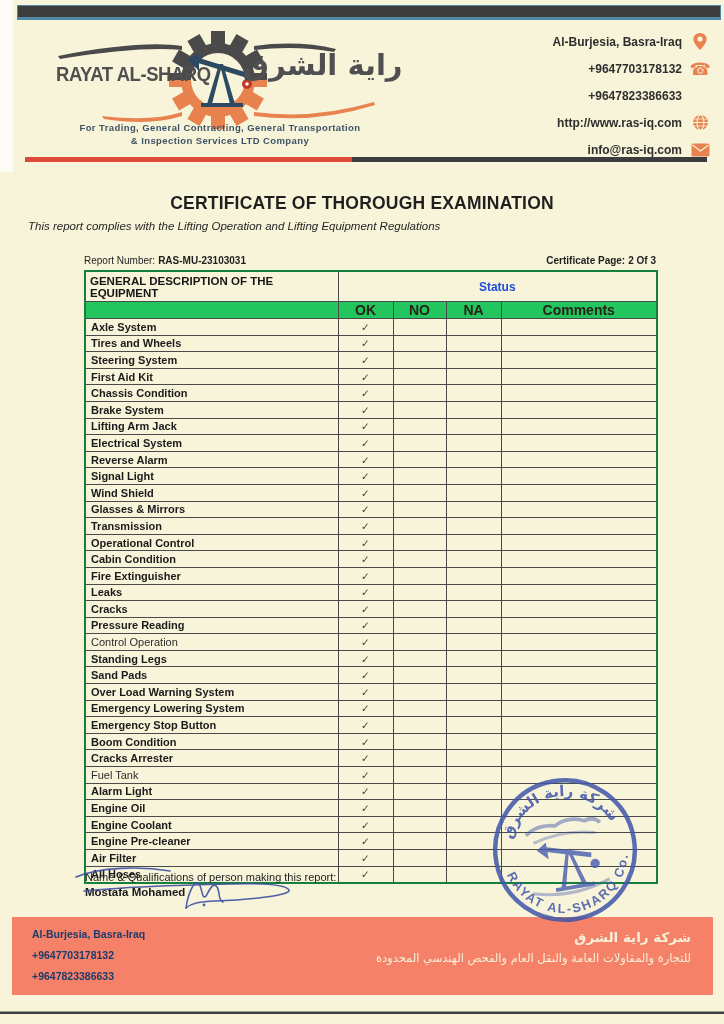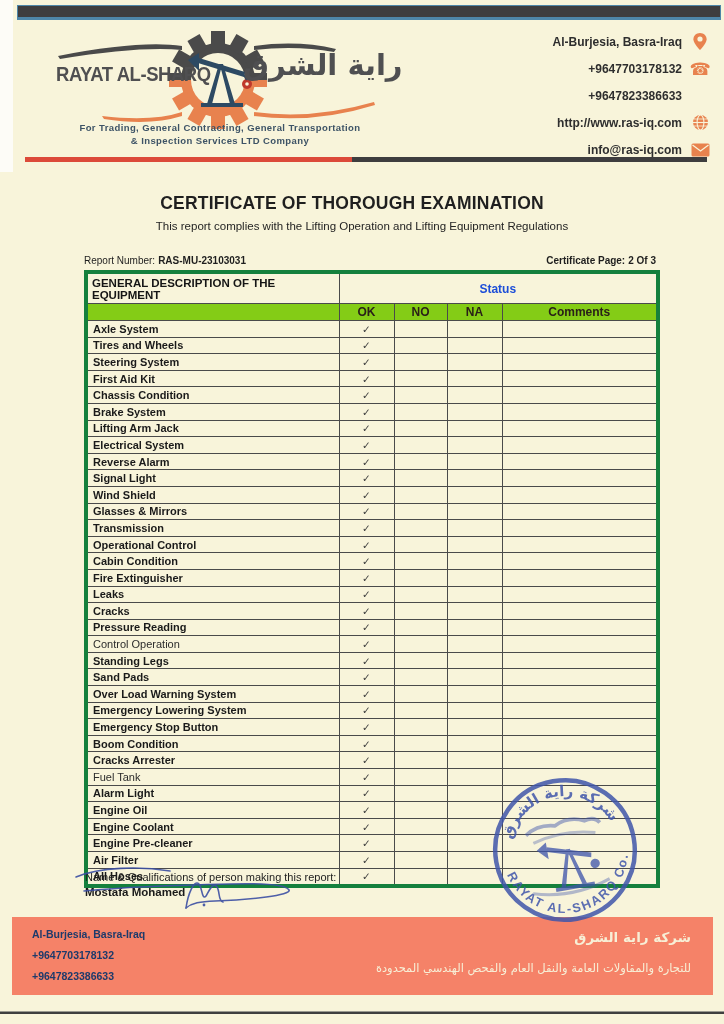--- a/index.html
+++ b/index.html
@@ -30,43 +30,43 @@
   .contact-row { display:flex; align-items:center; justify-content:flex-end; height:27px; gap:8px; }
   .contact-text { font-size:12px; font-weight:600; color:#2e2e2e; }
   .contact-icon { width:20px; height:20px; display:flex; align-items:center; justify-content:center; }
   .phone-glyph { font-family:"DejaVu Sans", sans-serif; font-size:17px; color:#e8824e; line-height:20px; }
 
   
   .divider-bar { position:absolute; left:25px; top:157px; width:682px; height:5px;
                  background:linear-gradient(to right, #dc4a39 0%, #dc4a39 48%, #3e3d3e 48%, #3e3d3e 100%); }
 
   
-  .doc-title { position:absolute; left:18px; top:193px; width:668px; text-align:center;
+  .doc-title { position:absolute; left:28px; top:193px; width:668px; text-align:center;
                font-size:17.5px; font-weight:bold; color:#1f1f1f; letter-spacing:.2px; }
-  .doc-subtitle { position:absolute; left:28px; top:220px; width:668px; text-align:center;
-                  font-size:11.5px; color:#242424; }
+  .doc-subtitle { position:absolute; left:28px; top:220px; width:668px; 
+                  font-size:11.5px; color:#242424;font-style:italic; }
 
   
   .report-line { position:absolute; left:84px; top:255px; width:572px; display:flex;
                  justify-content:space-between; font-size:10px; color:#1e1e1e; }
   .report-line .lbl { font-weight:400; }
   .report-line .lbl2 { font-weight:600; }
   .report-line .val { font-weight:bold; margin-left:3px; }
 
   
   .eq-table { position:absolute; left:84px; top:270px; width:572px; border-collapse:collapse;
               table-layout:fixed; }
   .eq-table col.c1 { width:253px; } .eq-table col.c2 { width:55px; }
   .eq-table col.c3 { width:53px; } .eq-table col.c4 { width:55px; } .eq-table col.c5 { width:156px; }
   .eq-table th, .eq-table td { border:1px solid #4a4a4a; }
-  .eq-table { border:4px solid #15803d; }
+  .eq-table { border:2px solid #15803d; }
   .hdr1-desc { font-size:11.5px; font-weight:bold; text-align:left; color:#151515;
                padding:2.5px 4px; }
   .hdr1-status { font-size:12px; font-weight:bold; text-align:center; color:#1d4ed8; padding:2.5px 0; }
-  .hdr2 td { background:#84cc16; font-size:12px; font-weight:bold; color:#2a2118;
+  .hdr2 td { background:#22c55e; font-size:14px; font-weight:bold; color:#2a2118;
              text-align:center; padding:2px 0; line-height:12px; }
   .eq-table td.c-desc { font-size:11px; font-weight:bold; color:#1a1a1a;
                         padding:1.8px 2px 1.8px 5px; line-height:12px; }
   .eq-table td.c-desc.normal { font-weight:400; color:#2c2c2c; }
   .eq-table td.c-status { text-align:center; font-size:10.5px; color:#3f3f3f;
                           font-family:"DejaVu Sans", sans-serif; padding:1.8px 0; line-height:12px; }
   .eq-table td.c-comment { padding:1.8px 4px; font-size:10.5px; line-height:12px; }
 
   
   .sig-label { position:absolute; left:85px; top:871px; font-size:11px; color:#1d1d1d; }
@@ -77,21 +77,21 @@
   .stamp { position:absolute; left:490px; top:775px; width:150px; height:150px; z-index:5;
            transform:rotate(-10deg); opacity:.85; }
 
   
   .footer { position:absolute; left:12px; top:917px; width:701px; height:78px; background:#f58268; }
   .footer-left { position:absolute; left:20px; top:7px; color:#1d3a6b; font-size:10.5px;
                  font-weight:bold; line-height:21px; }
   .footer-right { position:absolute; right:22px; top:9px; text-align:right; direction:rtl;
                   color:#f7efd6; font-family:"DejaVu Sans", sans-serif; }
   .footer-ar1 { font-size:13.5px; font-weight:bold; line-height:22px; }
-  .footer-ar2 { font-size:11.5px; line-height:20px;margin-top:10px; }
+  .footer-ar2 { font-size:11.5px; line-height:20px; }
 </style>
 </head>
 <body>
 
 <div id="page">
 
   <div class="scan-edge"></div>
 
   <div class="top-bar"></div>
 

